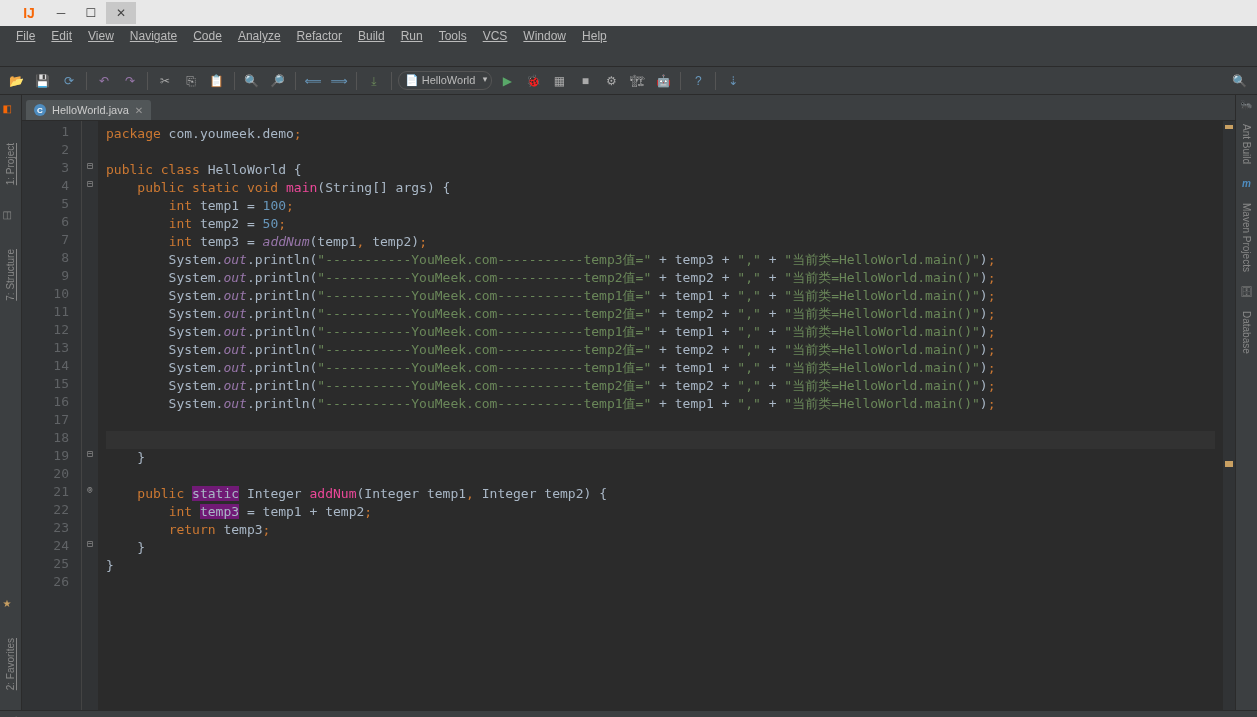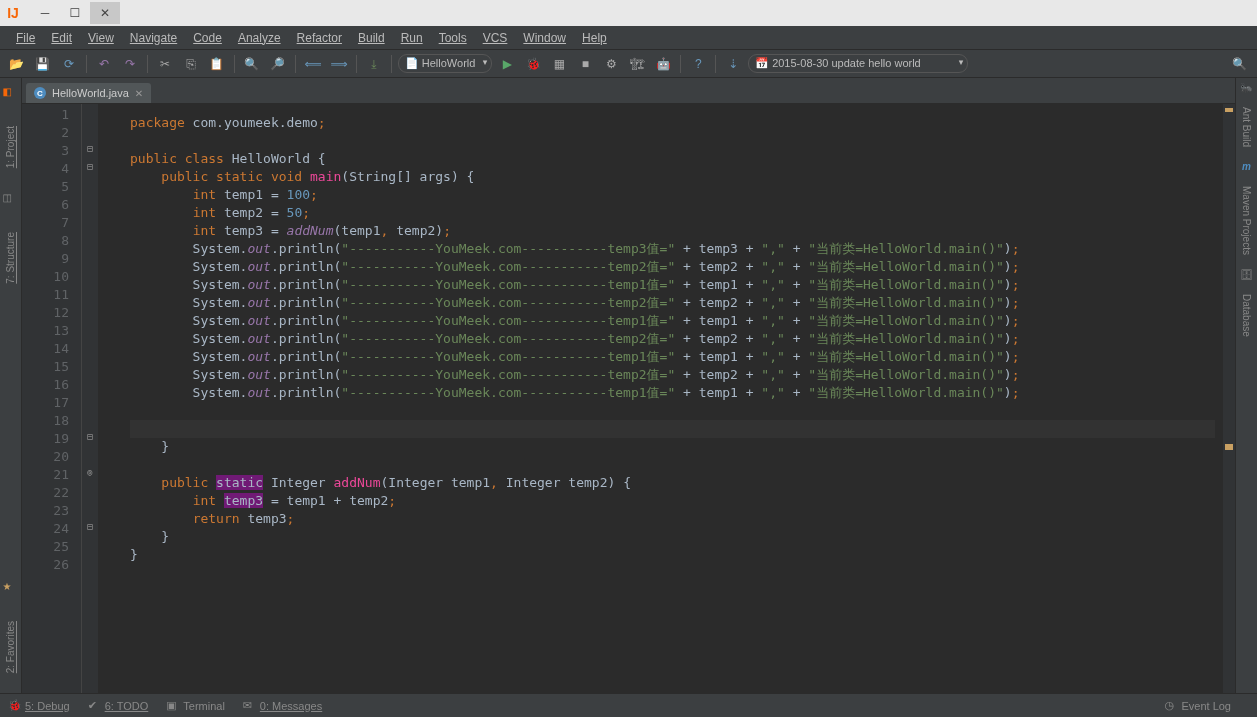--- a/index.html
+++ b/index.html
@@ -1,23 +1,23 @@
 <!DOCTYPE html>
 <html><head>
 <meta charset="utf-8">
 <style>
 * { margin:0; padding:0; box-sizing:border-box; }
 body { font-family:"Segoe UI",Tahoma,sans-serif; font-size:12px; background:#3c3f41; color:#bbb; width:1257px; height:717px; overflow:hidden; }
 .titlebar { height:26px; background:#e8e8e8; display:flex; align-items:center; padding:0 4px; color:#333; }
-.titlebar .logo { width:18px; height:18px; margin-right:8px; display:inline-flex; align-items:center; justify-content:center; font-weight:bold; color:#f76707; font-size:14px; }
+.titlebar .logo { width:18px; height:18px; margin-right:8px; display:inline-flex; align-items:center; justify-content:center; font-weight:bold; color:#f76707; font-size:14px;margin-left:16px; }
 .titlebar .title { flex:1; text-align:center; font-size:12px; }
 .titlebar .winbtns { display:flex; }
 .titlebar .winbtn { width:30px; height:22px; display:flex; align-items:center; justify-content:center; color:#444; cursor:pointer; }
 .titlebar .winbtn.close { background:#c8c8c8; }
-.menubar { height:24px; background:#3c3f41; border-bottom:1px solid #2b2b2b; display:flex; align-items:center; padding:0 8px; }
+.menubar { height:41px; background:#3c3f41; border-bottom:1px solid #2b2b2b; display:flex; align-items:flex-start; padding:0 8px; }
 .menubar .mi { padding:3px 8px; color:#bbb; cursor:pointer; }
 .menubar .mi u { text-decoration:underline; }
 .toolbar { height:28px; background:#3c3f41; border-bottom:1px solid #2b2b2b; display:flex; align-items:center; padding:0 6px; gap:4px; }
 .toolbar .tb { width:22px; height:22px; display:flex; align-items:center; justify-content:center; color:#aaa; cursor:pointer; }
 .toolbar .sep { width:1px; height:18px; background:#555; margin:0 2px; }
 .toolbar .runconfig { border:1px solid #555; border-radius:9px; padding:2px 16px 2px 6px; color:#bbb; font-size:11px; position:relative; cursor:pointer; }
 .toolbar .runconfig:after { content:"▾"; position:absolute; right:4px; font-size:9px; }
 .toolbar .spacer { flex:1; }
 .toolbar .calendar-icon { color:#6897bb; }
 .main { display:flex; height:615px; }
@@ -29,21 +29,21 @@
 .editorarea { flex:1; display:flex; flex-direction:column; background:#2b2b2b; }
 .tabbar { height:26px; background:#3c3f41; border-bottom:1px solid #2b2b2b; display:flex; align-items:flex-end; padding-left:4px; }
 .tab { background:#515658; color:#ccc; padding:4px 8px; border-radius:3px 3px 0 0; display:flex; align-items:center; gap:6px; font-size:11px; cursor:pointer; }
 .tab .close { font-size:10px; color:#999; cursor:pointer; }
 .tab .ficon { width:12px; height:12px; background:#4e8cbf; border-radius:50%; display:inline-flex; align-items:center; justify-content:center; color:#fff; font-size:8px; font-weight:bold; }
 .code-wrapper { flex:1; display:flex; overflow:hidden; position:relative; }
 .gutter { width:60px; background:#313335; text-align:right; padding:2px 12px 2px 0; color:#606366; font-family:Consolas,monospace; font-size:13px; line-height:18px; border-right:1px solid #444; }
 .gutter .ln { height:18px; }
 .folding { width:16px; background:#313335; font-family:Consolas,monospace; font-size:10px; line-height:18px; color:#888; text-align:center; }
 .folding .fl { height:18px; }
-.code { flex:1; padding:10px 8px; font-family:Consolas,monospace; font-size:13px; line-height:18px; white-space:pre; color:#a9b7c6; overflow:hidden;margin-left:24px; }
+.code { flex:1; padding:4px 8px; font-family:Consolas,monospace; font-size:13px; line-height:18px; white-space:pre; color:#a9b7c6; overflow:hidden; }
 .code .row { height:18px; }
 .code .row.hl { background:#323232; }
 .kw { color:#cc7832; }
 .str { color:#6a8759; }
 .num { color:#6897bb; }
 .fn { color:#ec4899; }
 .it { font-style:italic; color:#9876aa; }
 .err { background:#701a75; }
 .marker-strip { width:12px; background:#313335; position:relative; }
 .marker-strip .mark { position:absolute; right:2px; width:8px; height:4px; }
@@ -104,21 +104,20 @@
   <span class="tb" style="color:#59a869">🐞</span>
   <span class="tb">▦</span>
   <span class="tb">■</span>
   <span class="tb">⚙</span>
   <span class="tb">🏗</span>
   <span class="tb">🤖</span>
   <span class="sep"></span>
   <span class="tb" style="color:#6897bb">?</span>
   <span class="sep"></span>
   <span class="tb" style="color:#6897bb">⇣</span>
-  <span class="runconfig" style="min-width:220px"><span class="calendar-icon">📅</span> <span>2015-08-30 update hello world</span></span>
   <span class="spacer"></span>
   <span class="tb">🔍</span>
 </div>
 
 <div class="main">
   <div class="leftgutter">
     <span class="vicon" style="color:#f76707">◧</span>
     <span class="vlabel">1: Project</span>
     <span class="vicon">◫</span>
     <span class="vlabel">7: Structure</span>

